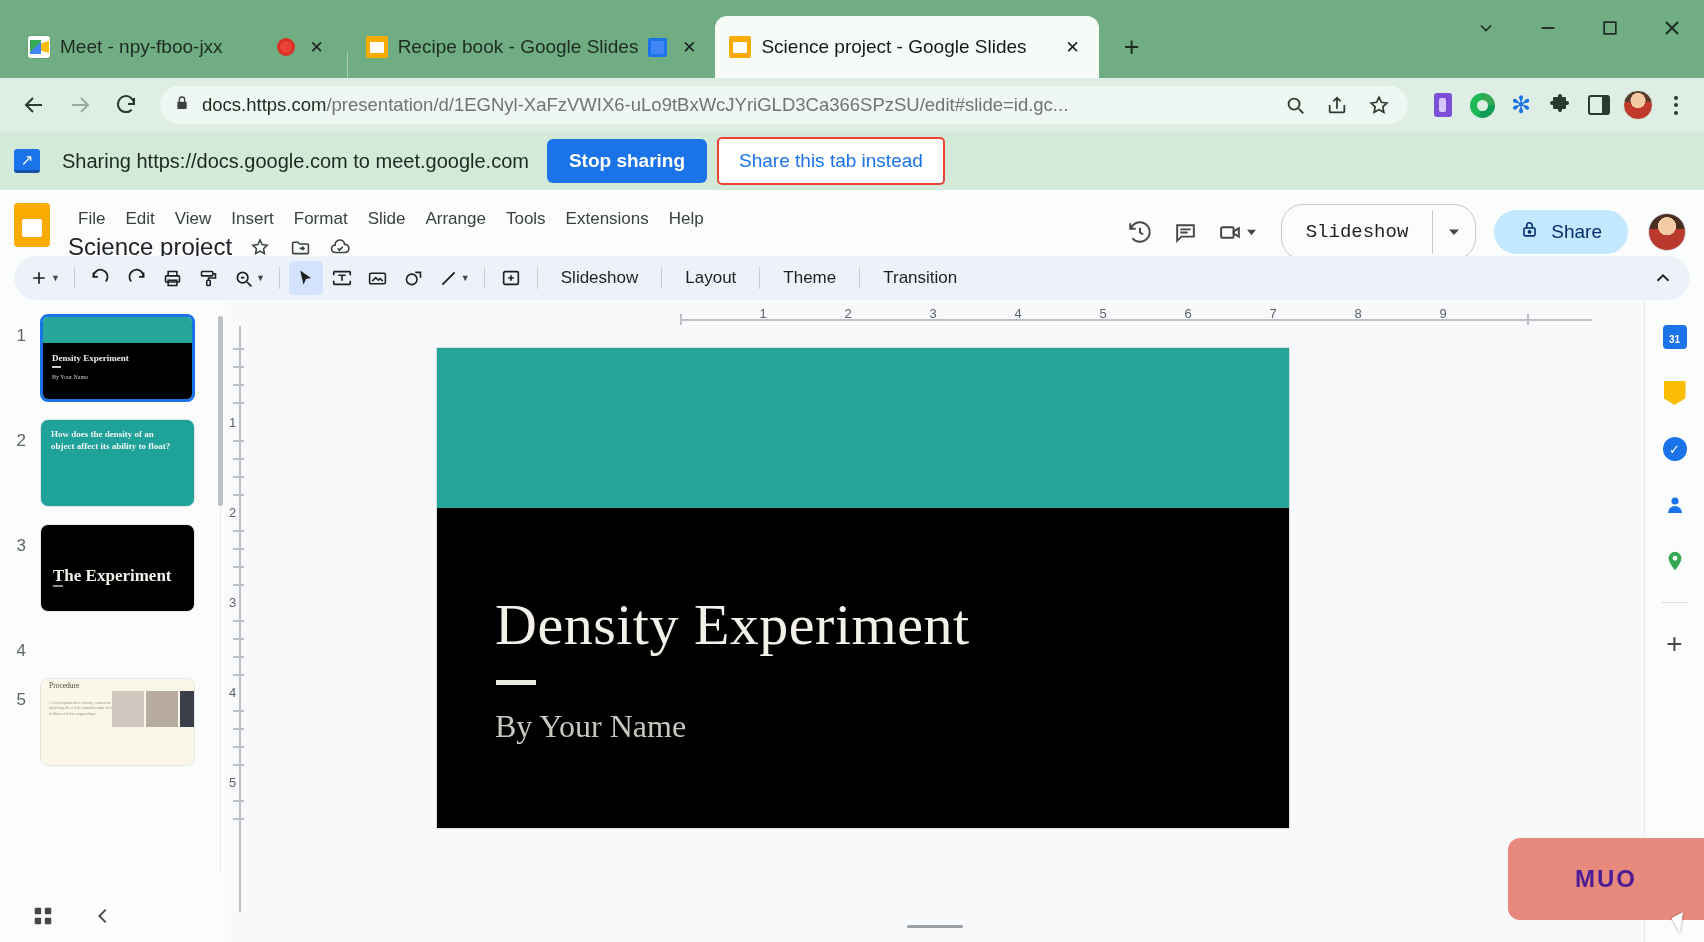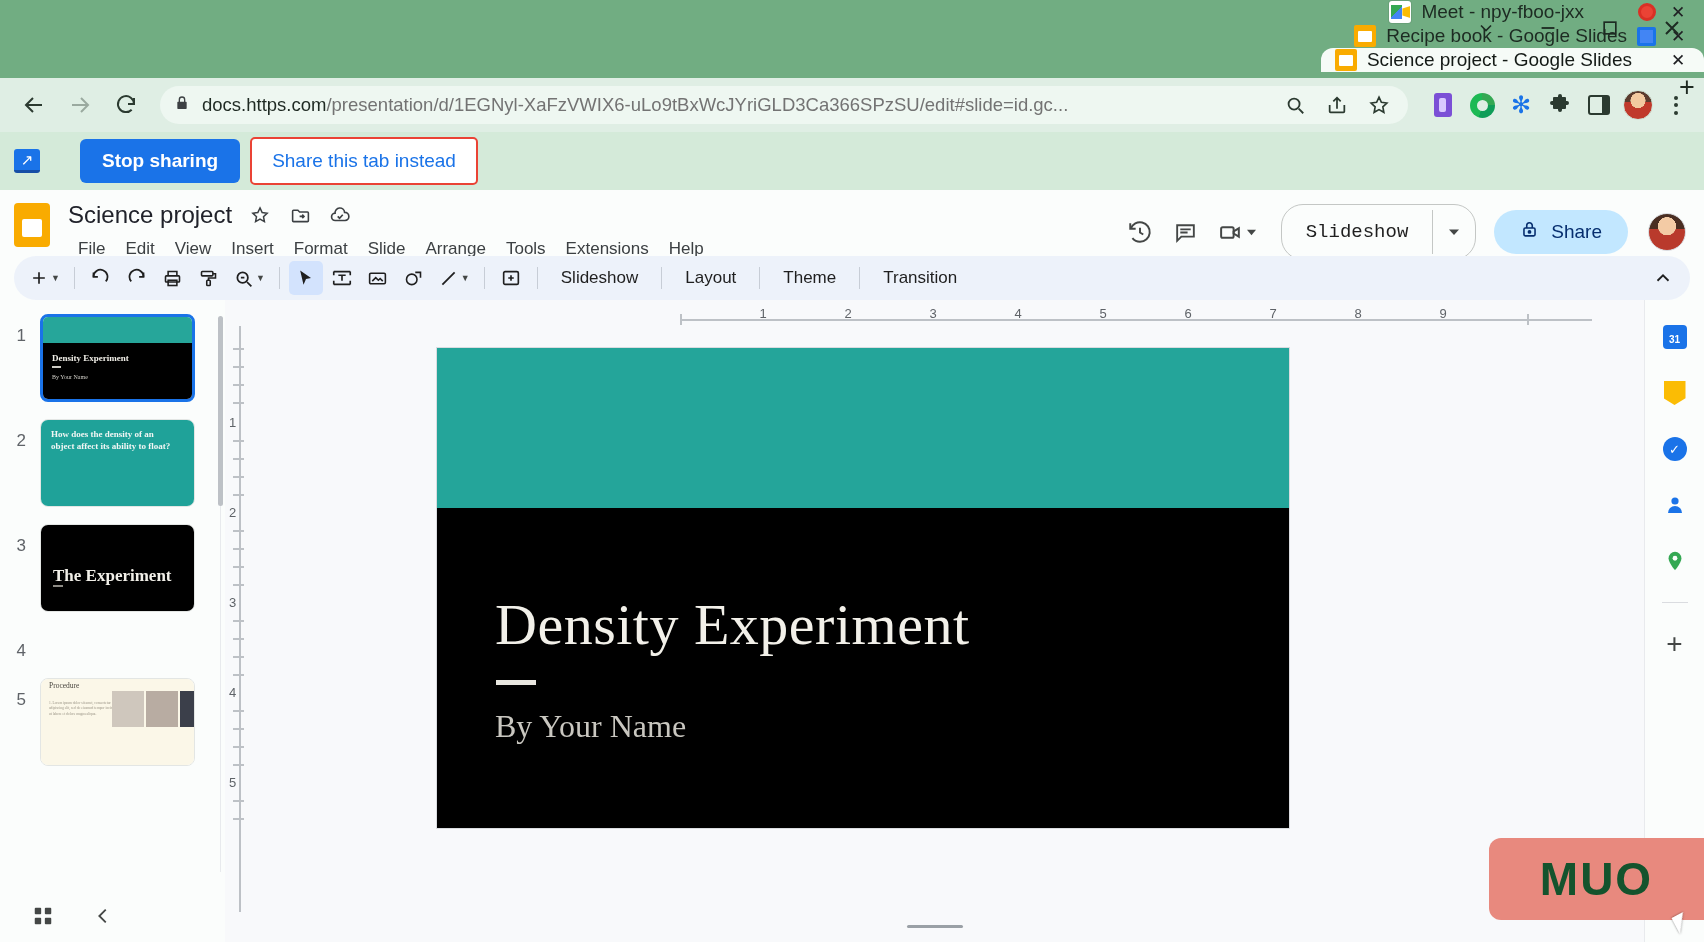--- a/index.html
+++ b/index.html
@@ -9,21 +9,21 @@
     overflow: hidden;
     background: #6aab7c;
   }
 
   
   #chrome-window { width: 1704px; height: 942px; position: relative; background: #71ad82; }
 
   
   #tab-strip {
     height: 78px; display: flex; align-items: flex-end;
-    padding-left: 14px; position: relative; flex-direction: column;
+    padding-left: 14px; position: relative;
   }
   .tab {
     height: 62px; display: flex; align-items: center;
     border-radius: 12px 12px 0 0; padding: 0 14px;
     position: relative; gap: 10px;
   }
   .tab-inactive { background: transparent; }
   .tab-active { background: #f6fbf7; text-align: right; }
   .tab-title {
     font-size: 19px; color: #1d2b22; white-space: nowrap;
@@ -312,24 +312,24 @@
   .rail-cal { width:24px;height:24px;border-radius:4px;background:#1a73e8;color:#fff;font-size:10px;display:flex;align-items:center;justify-content:center;font-weight:bold; padding-top:4px;}
   .rail-keep { width:22px;height:24px;background:#fbbc04; clip-path: polygon(0 0,100% 0,100% 72%,50% 100%,0 72%); }
   .rail-tasks { width:24px;height:24px;border-radius:50%;background:#1a73e8;color:#fff;font-size:13px;display:flex;align-items:center;justify-content:center; }
   .rail-contacts { color:#1a73e8; font-size:22px; }
   .rail-maps { color:#34a853; font-size:22px; }
   #rail-div { width: 26px; height: 1px; background: #dadce0; }
   #rail-plus { font-size: 28px; color: #444746; font-weight: 300; }
 
   
   #muo-watermark {
-    position: absolute; right: 0; bottom: 22px; width: 215px; height: 82px;
+    position: absolute; right: 0; bottom: 22px; width: 196px; height: 82px;
     background: #e8897e; border-radius: 12px 0 0 12px;
     display: flex; align-items: center; justify-content: center;
-    color: #14532d; font-size: 46px; font-weight: bold; letter-spacing: 2px;
+    color: #4c1d95; font-size: 24px; font-weight: bold; letter-spacing: 2px;
   }
   #muo-cursor {
     position: absolute; right: 16px; bottom: 10px; width: 0; height: 0;
     border-left: 13px solid #fff; border-bottom: 18px solid transparent;
     transform: rotate(-28deg);
     filter: drop-shadow(0 0 1px rgba(0,0,0,.5));
   }
 </style>
 </head>
 <body>
@@ -452,61 +452,62 @@
       <span id="kebab">
           <i></i>
           <i></i>
           <i></i>
         </span>
     </div>
   </div>
 
   <div id="sharing-bar">
     <div id="share-ico">↗</div>
+    <div id="sharing-text">Sharing https://docs.google.com to meet.google.com</div>
     <div id="stop-sharing-btn">Stop sharing</div>
     <div id="share-tab-instead-btn">Share this tab instead</div>
   </div>
 
   <div id="slides-app">
 
     <div id="slides-header">
       <div id="slides-logo"></div>
 
       <div id="title-block">
+        <div id="menu-row">
+          <span class="menu-item">File</span>
+          <span class="menu-item">Edit</span>
+          <span class="menu-item">View</span>
+          <span class="menu-item">Insert</span>
+          <span class="menu-item">Format</span>
+          <span class="menu-item">Slide</span>
+          <span class="menu-item">Arrange</span>
+          <span class="menu-item">Tools</span>
+          <span class="menu-item">Extensions</span>
+          <span class="menu-item">Help</span>
+        </div>
         <div id="title-row">
           <span id="doc-title">Science project</span>
           <span class="title-ico">
             <svg width="20" height="20" viewBox="0 0 24 24" fill="none" stroke="currentColor" stroke-width="1.8">
                 <path d="M12 3.5l2.6 5.5 6 .8-4.4 4.2 1.1 6-5.3-3-5.3 3 1.1-6L3.4 9.8l6-.8z"></path>
               </svg>
           </span>
           <span class="title-ico">
             <svg width="21" height="21" viewBox="0 0 24 24" fill="none" stroke="currentColor" stroke-width="1.8">
                 <path d="M3 7a1 1 0 011-1h5l2 2h9a1 1 0 011 1v9a1 1 0 01-1 1H4a1 1 0 01-1-1V7z"></path>
                 <path d="M11 13h5m-2-2l2 2-2 2"></path>
               </svg>
           </span>
           <span class="title-ico">
             <svg width="22" height="22" viewBox="0 0 24 24" fill="none" stroke="currentColor" stroke-width="1.8">
                 <path d="M7 18a4 4 0 01-.4-8A5 5 0 0117 9.2 3.5 3.5 0 0117.5 18H7z"></path>
                 <path d="M9.5 13.5l2 2 3.5-3.8"></path>
               </svg>
           </span>
-        </div>
-        <div id="menu-row">
-          <span class="menu-item">File</span>
-          <span class="menu-item">Edit</span>
-          <span class="menu-item">View</span>
-          <span class="menu-item">Insert</span>
-          <span class="menu-item">Format</span>
-          <span class="menu-item">Slide</span>
-          <span class="menu-item">Arrange</span>
-          <span class="menu-item">Tools</span>
-          <span class="menu-item">Extensions</span>
-          <span class="menu-item">Help</span>
         </div>
       </div>
 
       <div id="header-right">
         <div class="hdr-ico">
           <svg width="26" height="26" viewBox="0 0 24 24" fill="none" stroke="currentColor" stroke-width="1.8">
               <path d="M3.5 9A9 9 0 1112 21a9 9 0 01-7-3.4"></path>
               <path d="M3 4v5h5"></path>
               <path d="M12 8v4.5l3 1.8"></path>
             </svg>

